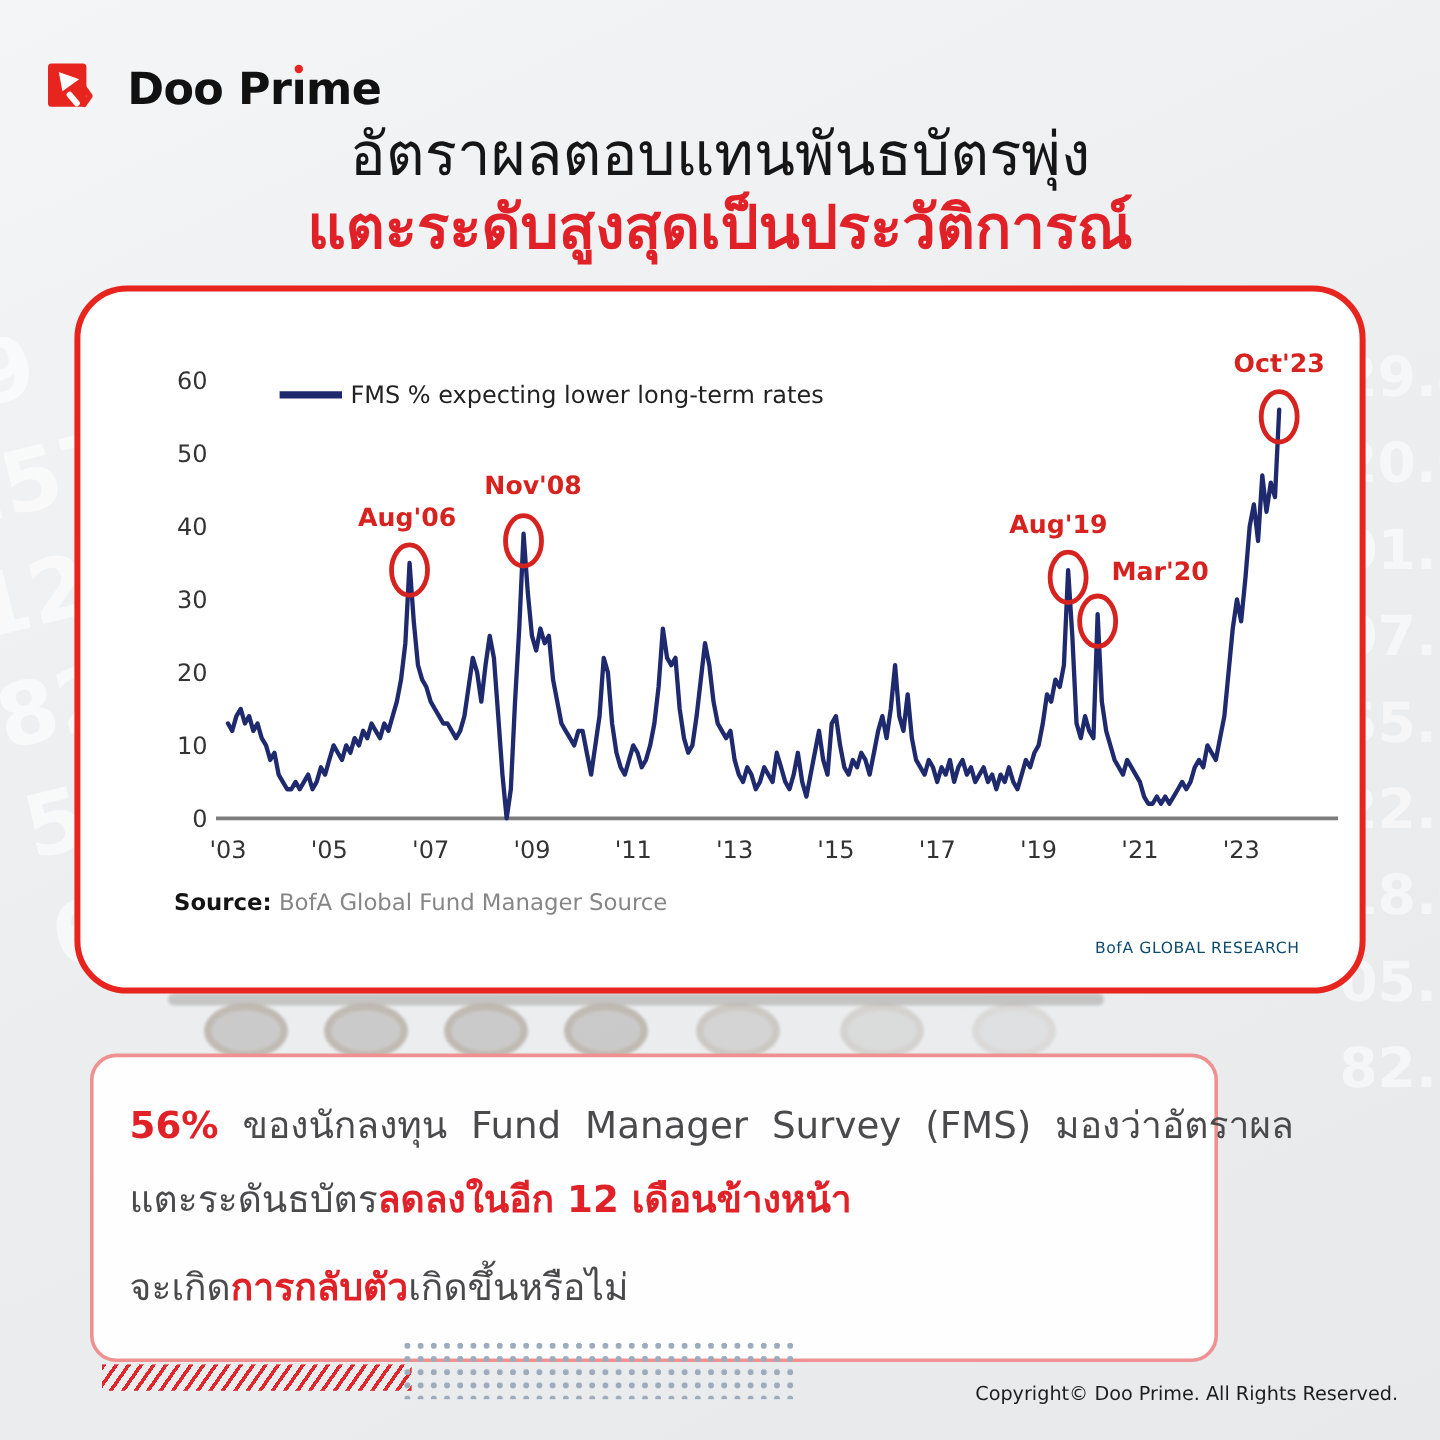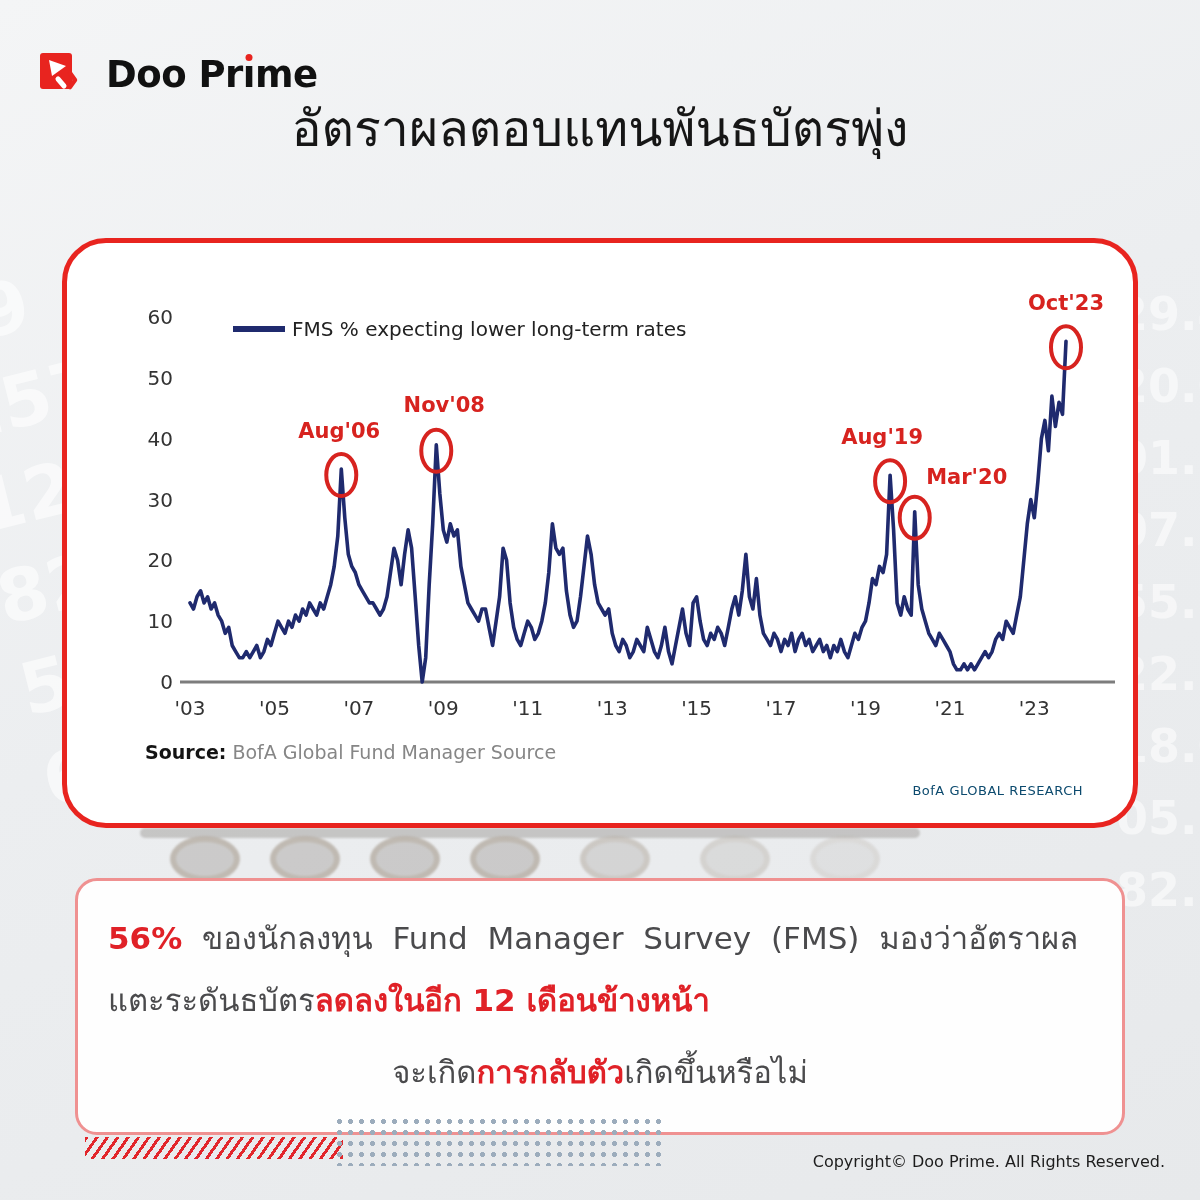--- a/index.html
+++ b/index.html
@@ -34,27 +34,27 @@
 
   
   .card{position:absolute;left:62px;top:238px;width:1076px;height:590px;z-index:2;
         background:#fff;border:5px solid #e8241f;border-radius:44px;box-sizing:border-box;}
   .chart-svg{position:absolute;left:28px;top:24px;}
   .source-line{position:absolute;left:78px;top:498px;font-size:19px;color:#868686;}
   .source-label{font-weight:bold;color:#141414;margin-top:23px;}
   .research-credit{position:absolute;right:50px;top:540px;font-size:13px;color:#0c4a6e;letter-spacing:0.5px;}
 
   
-  .summary{position:absolute;left:75px;top:878px;width:1050px;height:257px;z-index:2;
+  .summary{position:absolute;left:75px;top:878px;width:940px;height:257px;z-index:2;
            background:#fefefe;border:3px solid #ef9191;border-radius:22px;box-sizing:border-box;
            padding:26px 30px 0 30px;}
   .sum-line{font-size:31px;line-height:62px;color:#4a4a4c;white-space:nowrap;}
   .sum-line1{word-spacing:10px;}
   .sum-red-b{color:#e02127;font-weight:bold;}
-  .sum-line3{text-align:center;margin-top:16px;font-size:31px;color:#4a4a4c;}
+  .sum-line3{margin-top:16px;font-size:31px;color:#4a4a4c;}
 
   
   .hatch-bar{position:absolute;left:85px;top:1137px;width:258px;height:22px;z-index:1;
              background:repeating-linear-gradient(125deg,#e2262b 0 3px,transparent 3px 8.5px);}
   .dots-grid{position:absolute;left:334px;top:1116px;width:332px;height:50px;z-index:3;
              background-image:radial-gradient(circle,#9cacbc 2.3px,transparent 2.8px);
              background-size:11px 11px;}
 
   .copyright{position:absolute;right:35px;top:1152px;font-size:16px;color:#1d1d1d;z-index:5;text-align:center;}
 </style>
@@ -90,20 +90,21 @@
         <polygon points="9,10 26,16 12,26" fill="#fff"></polygon>
         <line x1="18" y1="29" x2="24" y2="36" stroke="#fff" stroke-width="5" stroke-linecap="round"></line>
         <polyline points="30,23 35,30 30,37" fill="none" stroke="#e8241f" stroke-width="4.5" stroke-linecap="round" stroke-linejoin="round"></polyline>
       </svg>
     </span>
     <span class="logo-text"><span>Doo Pr</span><span class="idot">ı</span><span>me</span></span>
   </div>
 
   <div class="title">
     <div class="title-l1">อัตราผลตอบแทนพันธบัตรพุ่ง</div>
+    <div class="title-l2">แตะระดับสูงสุดเป็นประวัติการณ์</div>
   </div>
 
   <div class="tank">
     <div class="tank-top"></div>
     <div class="wheel" style="left:30px;"></div>
     <div class="wheel" style="left:130px;"></div>
     <div class="wheel" style="left:230px;"></div>
     <div class="wheel" style="left:330px;"></div>
     <div class="wheel" style="left:440px;opacity:.7;"></div>
     <div class="wheel" style="left:560px;opacity:.5;"></div>

